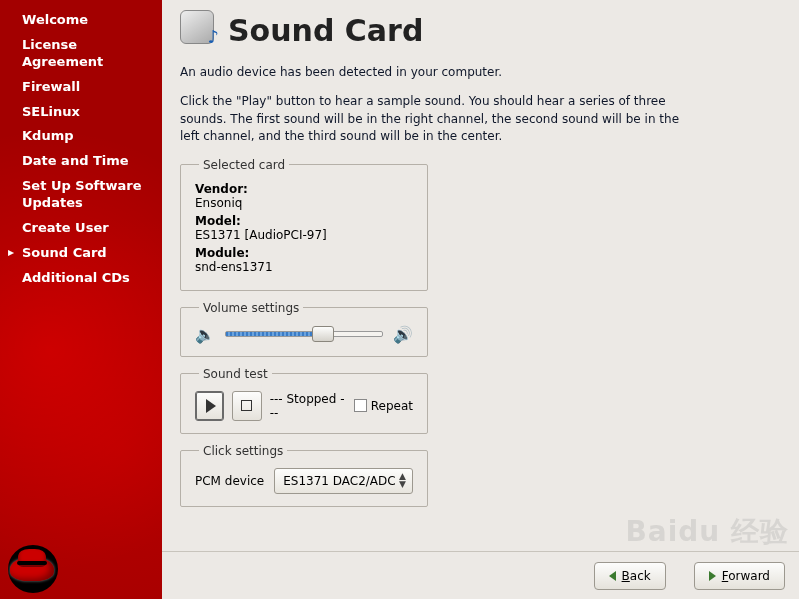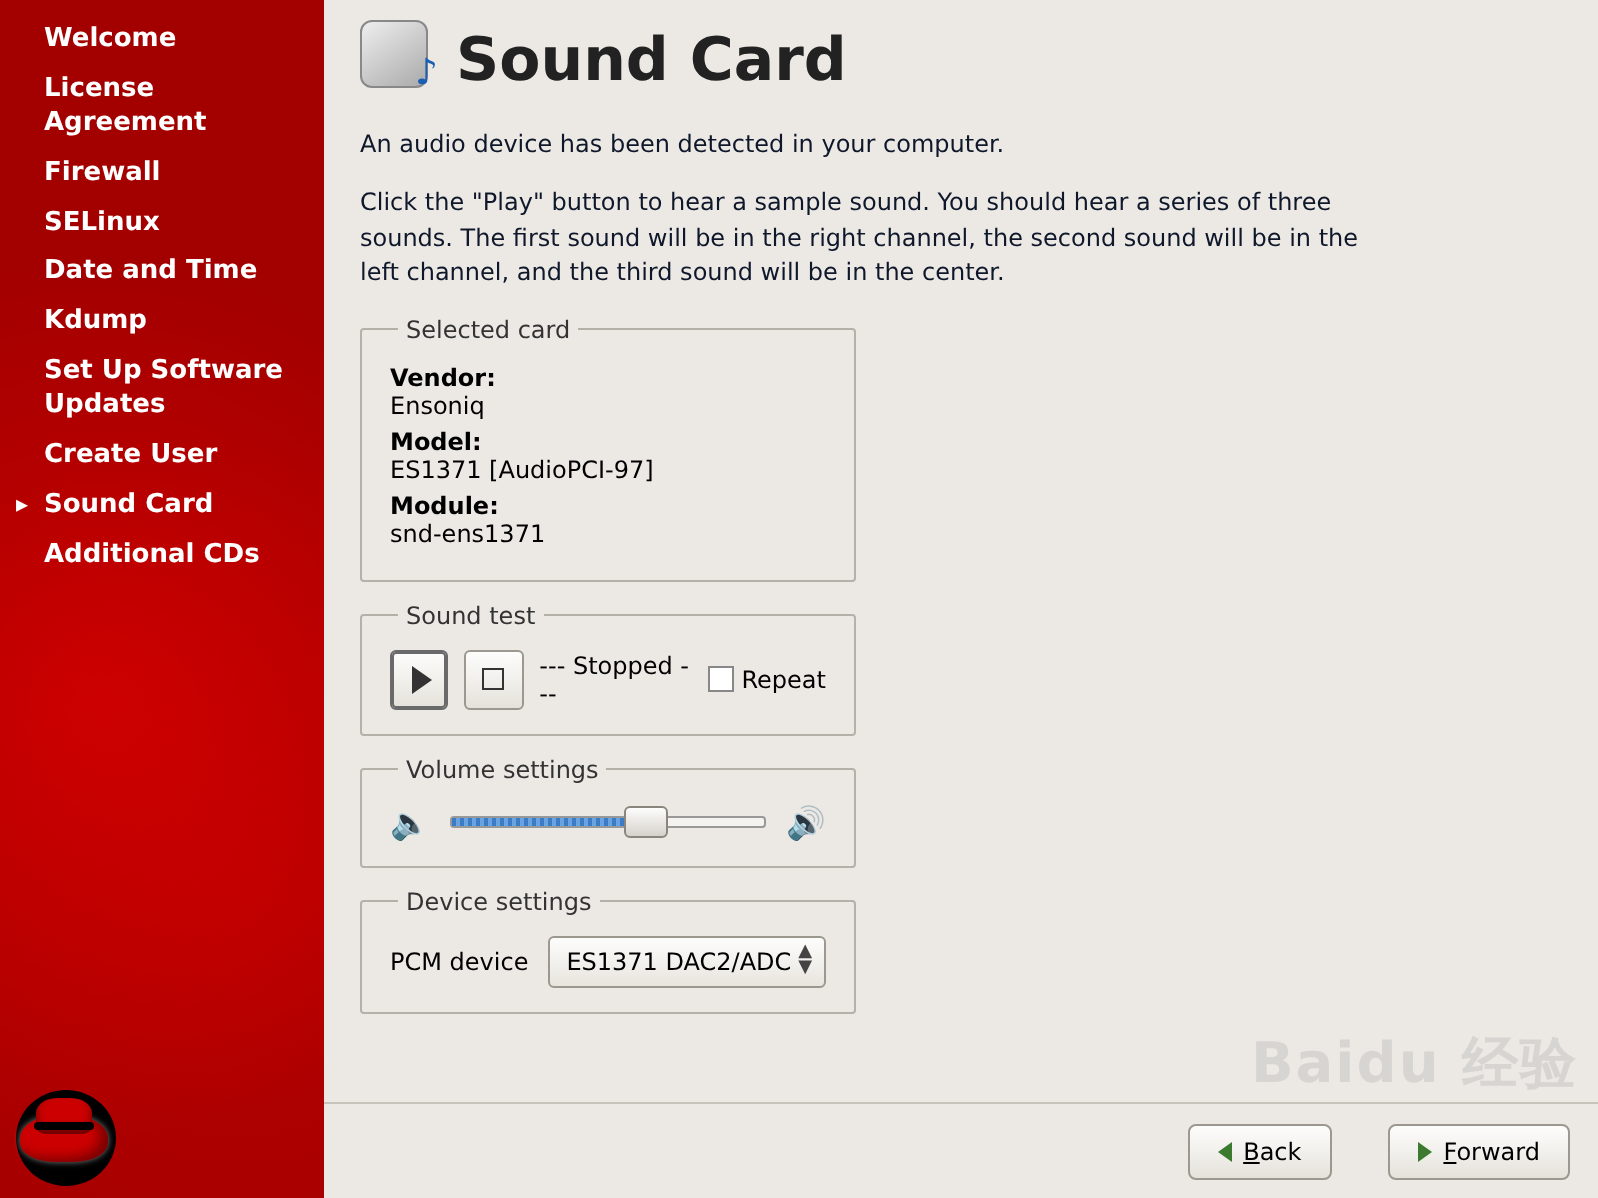--- a/index.html
+++ b/index.html
@@ -318,22 +318,22 @@
   </style>
 </head>
 <body>
 
 <div class="layout">
   <div class="sidebar">
     <div class="sidebar-item">Welcome</div>
     <div class="sidebar-item">License Agreement</div>
     <div class="sidebar-item">Firewall</div>
     <div class="sidebar-item">SELinux</div>
+    <div class="sidebar-item">Kdump</div>
     <div class="sidebar-item">Date and Time</div>
-    <div class="sidebar-item">Kdump</div>
     <div class="sidebar-item">Set Up Software Updates</div>
     <div class="sidebar-item">Create User</div>
     <div class="sidebar-item active">Sound Card</div>
     <div class="sidebar-item">Additional CDs</div>
     <div class="logo">
       <div class="fedora-hat">
         <div class="hat-shadow"></div>
         <div class="hat-body"></div>
         <div class="hat-top"></div>
         <div class="hat-band"></div>
@@ -358,20 +358,32 @@
         <span class="info-label">Vendor:</span>
         <span class="info-value">Ensoniq</span>
       </div>
       <div class="info-row">
         <span class="info-label">Model:</span>
         <span class="info-value">ES1371 [AudioPCI-97]</span>
       </div>
       <div class="info-row">
         <span class="info-label">Module:</span>
         <span class="info-value">snd-ens1371</span>
+      </div>
+    </fieldset>
+
+    <fieldset>
+      <legend>Volume settings</legend>
+      <div class="volume-row">
+        <span class="speaker-small">🔈</span>
+        <div class="slider-track">
+          <div class="slider-fill"></div>
+          <div class="slider-thumb"></div>
+        </div>
+        <span class="speaker-small">🔊</span>
       </div>
     </fieldset>
 
     <fieldset>
       <legend>Sound test</legend>
       <div class="sound-controls">
         <div class="media-btn active">
           <div class="play-triangle"></div>
         </div>
         <div class="media-btn">
@@ -379,33 +391,21 @@
         </div>
         <span class="status-text">--- Stopped ---</span>
         <div class="checkbox-row">
           <div class="checkbox"></div>
           <span>Repeat</span>
         </div>
       </div>
     </fieldset>
 
     <fieldset>
-      <legend>Volume settings</legend>
-      <div class="volume-row">
-        <span class="speaker-small">🔈</span>
-        <div class="slider-track">
-          <div class="slider-fill"></div>
-          <div class="slider-thumb"></div>
-        </div>
-        <span class="speaker-small">🔊</span>
-      </div>
-    </fieldset>
-
-    <fieldset>
-      <legend>Device settings</legend>
+      <legend>Click settings</legend>
       <div class="device-row">
         <span>PCM device</span>
         <div class="dropdown">
           <span>ES1371 DAC2/ADC</span>
           <div class="dropdown-arrow">▲<br>▼</div>
         </div>
       </div>
     </fieldset>
 
     <div class="watermark">Baidu 经验</div>

